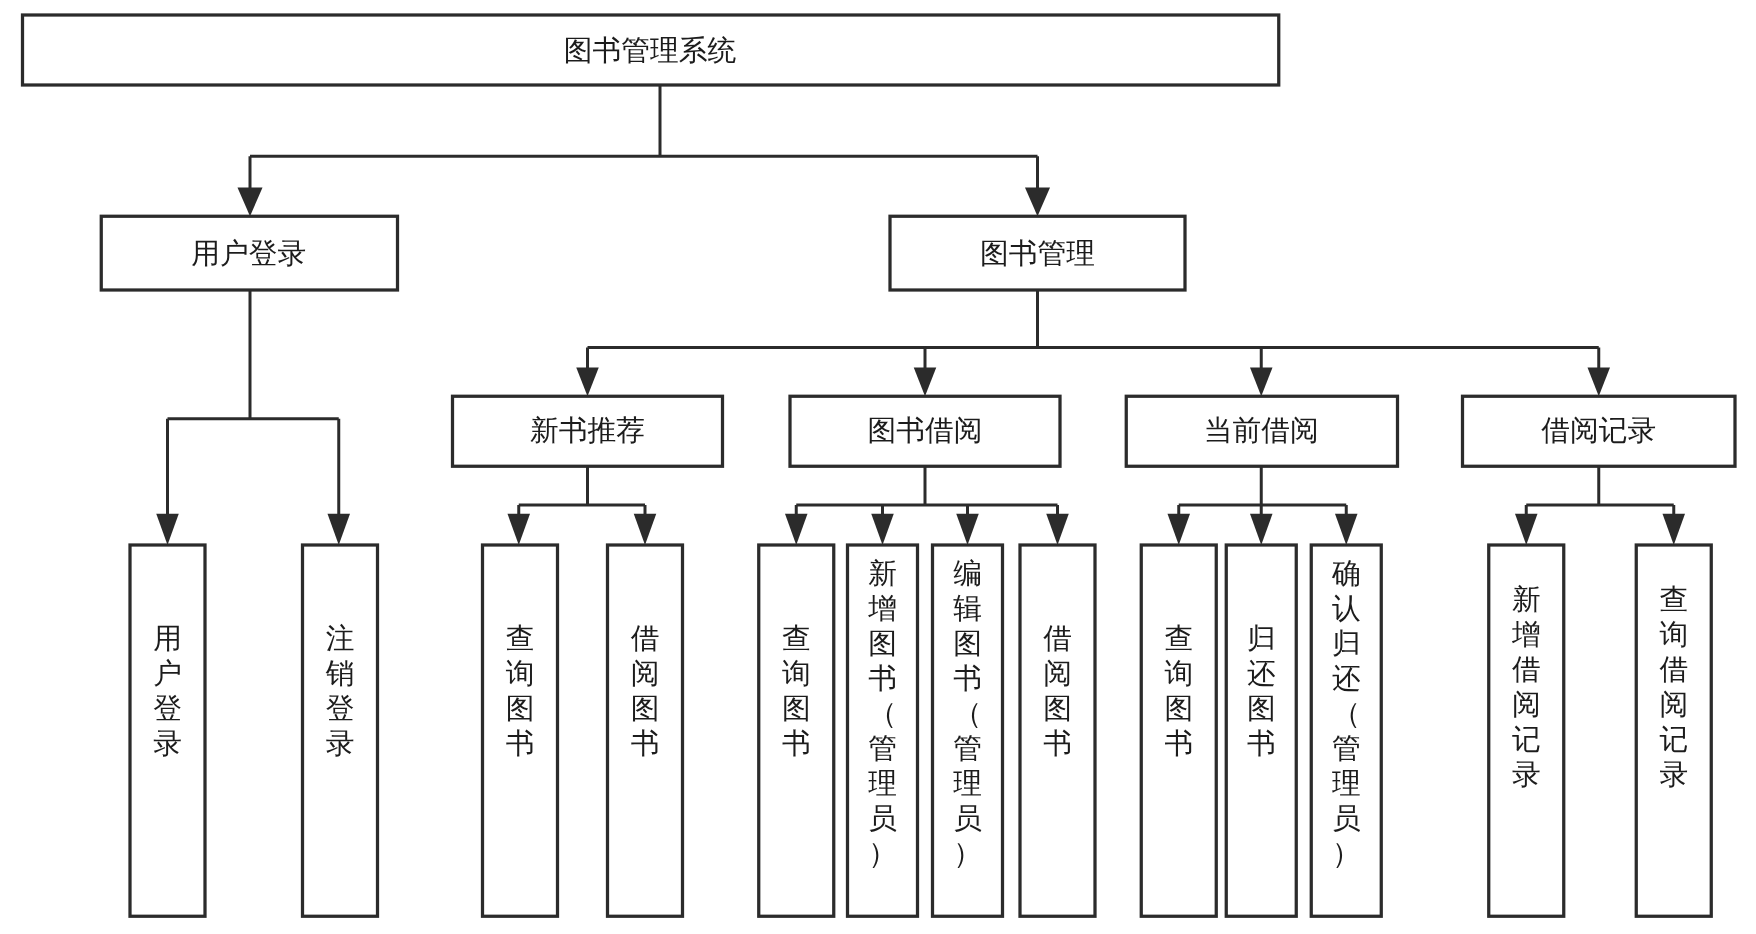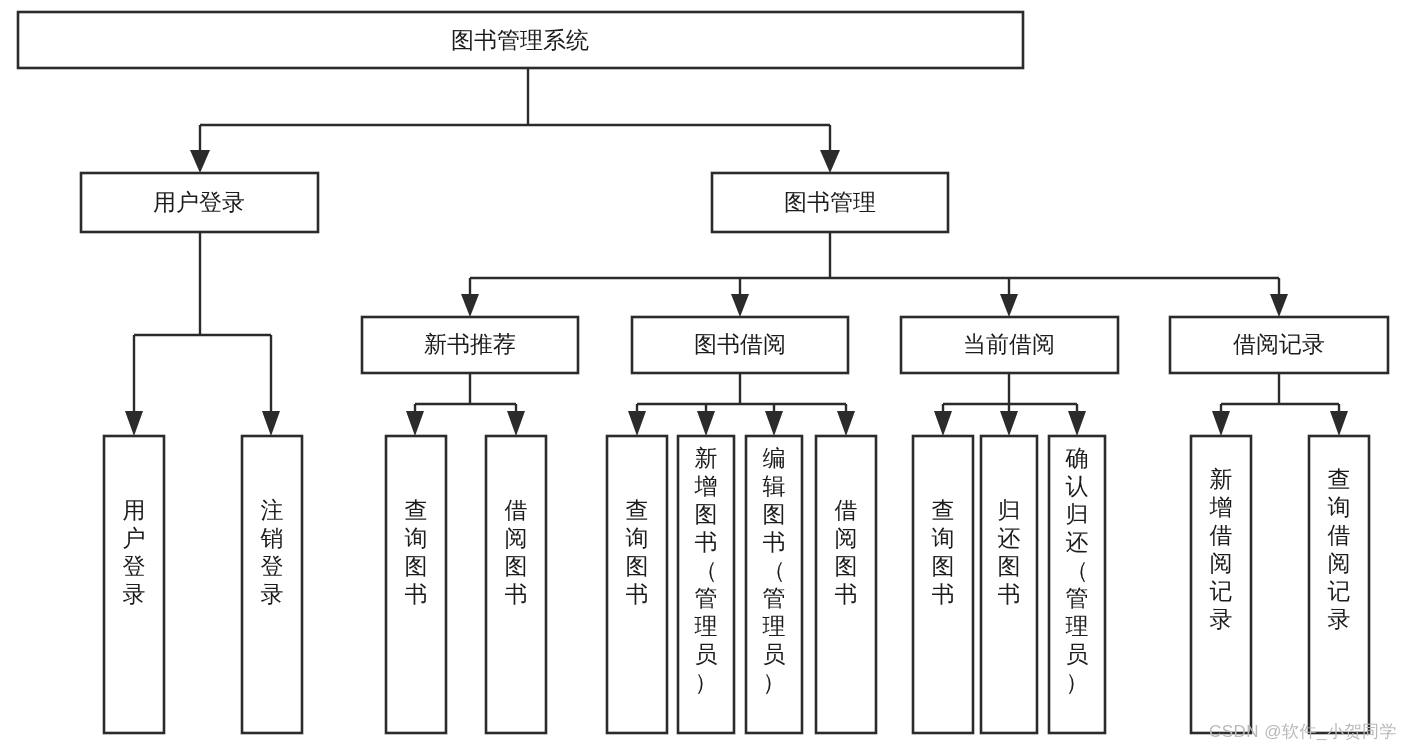--- a/index.html
+++ b/index.html
@@ -245,14 +245,13 @@
       <text class="node-label-v" x="1221" y="487"><tspan x="1221" dy="0">新</tspan><tspan x="1221" dy="28">增</tspan><tspan x="1221" dy="28">借</tspan><tspan x="1221" dy="28">阅</tspan><tspan x="1221" dy="28">记</tspan><tspan x="1221" dy="28">录</tspan></text>
     </g>
 
     <g>
       <rect class="node-box" x="1309" y="436" width="60" height="297"></rect>
       <text class="node-label-v" x="1339" y="487"><tspan x="1339" dy="0">查</tspan><tspan x="1339" dy="28">询</tspan><tspan x="1339" dy="28">借</tspan><tspan x="1339" dy="28">阅</tspan><tspan x="1339" dy="28">记</tspan><tspan x="1339" dy="28">录</tspan></text>
     </g>
 
   </svg>
 
-  <div class="watermark">CSDN @软件_小贺同学</div>
 </div>
 
 </body></html>

